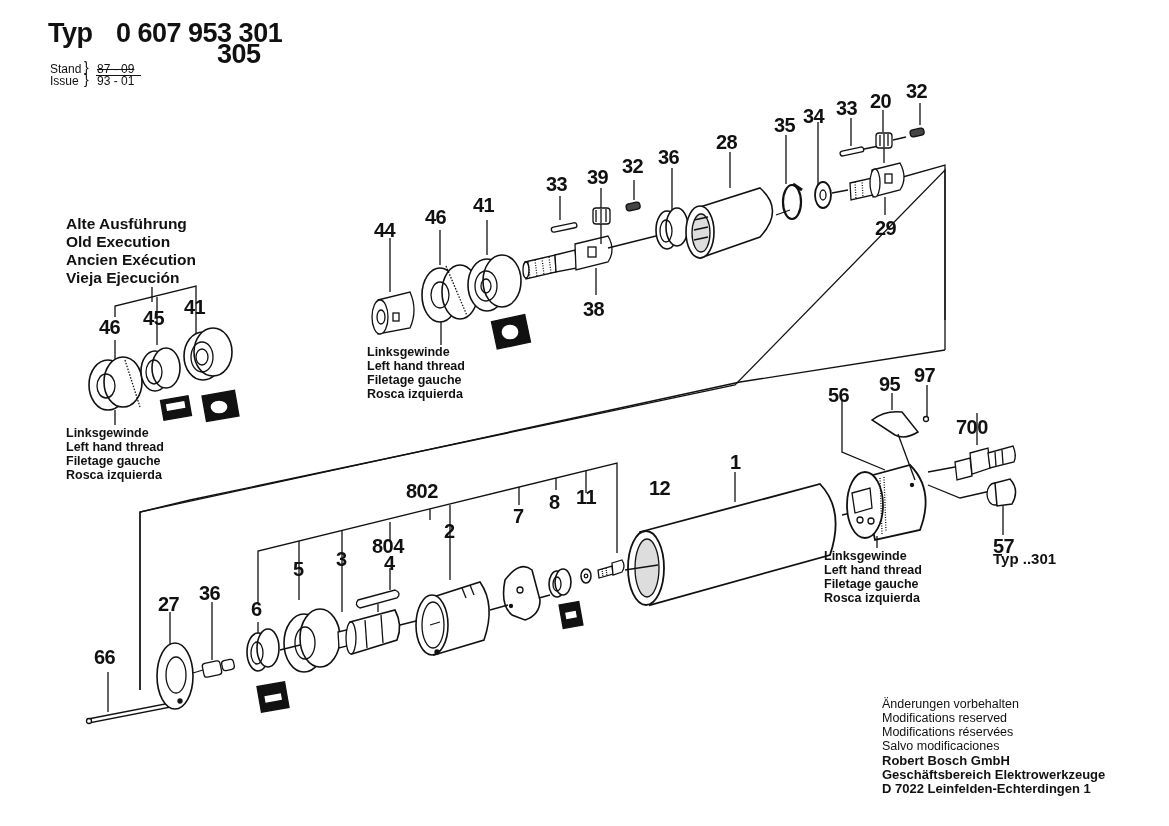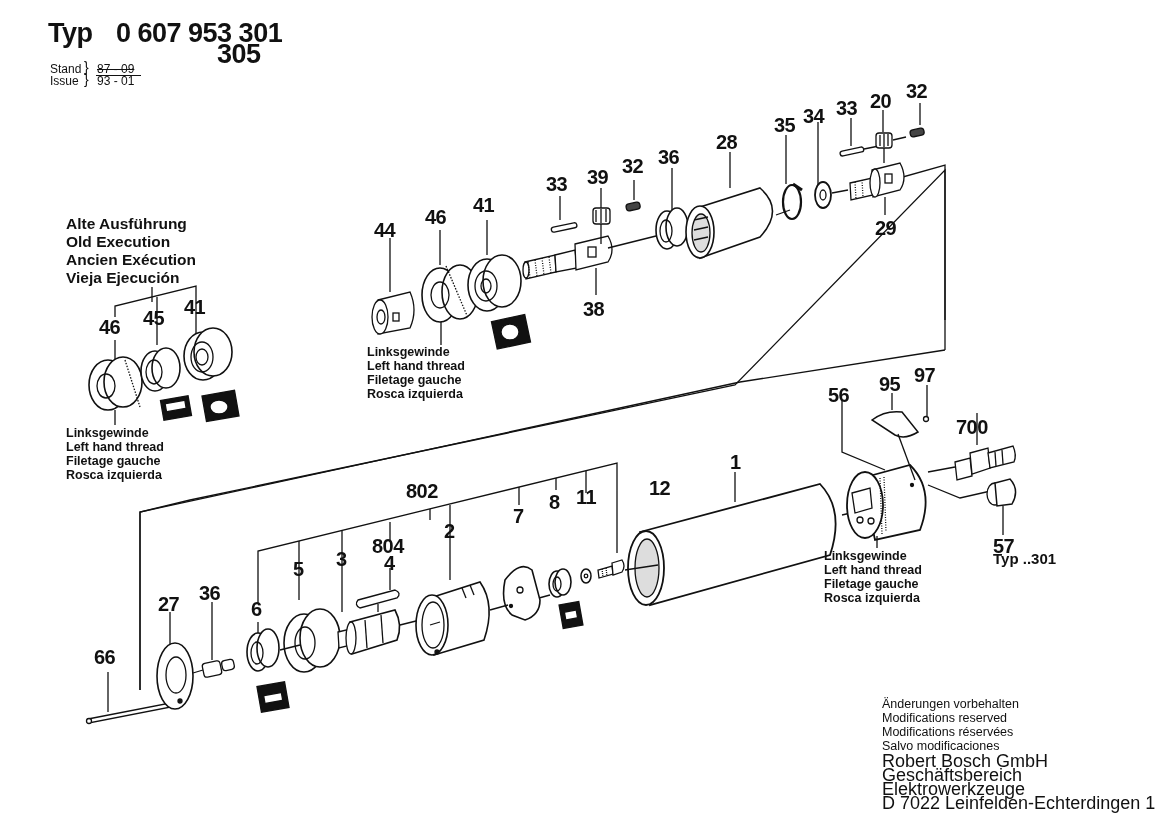--- a/index.html
+++ b/index.html
@@ -4,21 +4,21 @@
 <style>
   html,body{margin:0;padding:0;background:#fff;}
   body{width:1169px;height:826px;position:relative;overflow:hidden;font-family:"Liberation Sans",sans-serif;color:#111;}
   .abs{position:absolute;}
   .title{font-weight:bold;font-size:27px;letter-spacing:-0.5px;}
   .small{font-size:12px;line-height:12px;}
   .lbl{font-weight:bold;font-size:20px;letter-spacing:-0.5px;}
   .note{font-weight:bold;font-size:12.5px;line-height:14px;}
   .heading{font-weight:bold;font-size:15.5px;line-height:18px;}
   .foot{font-size:12.5px;line-height:14px;}
-  .footb{font-weight:normal;font-size:18px;line-height:14px;}
+  .footb{font-weight:bold;font-size:13px;line-height:14px;}
   svg#diagram{position:absolute;left:0;top:0;}
   svg#diagram *{stroke:#111;}
 </style>
 </head>
 <body>
 
 <div class="abs title" style="left:48px;top:18px;">Typ</div>
 <div class="abs title" style="left:116px;top:18px;">0 607 953 301</div>
 <div class="abs title" style="left:217px;top:39px;">305</div>
 <div class="abs small" style="left:50px;top:63px;">Stand</div>

